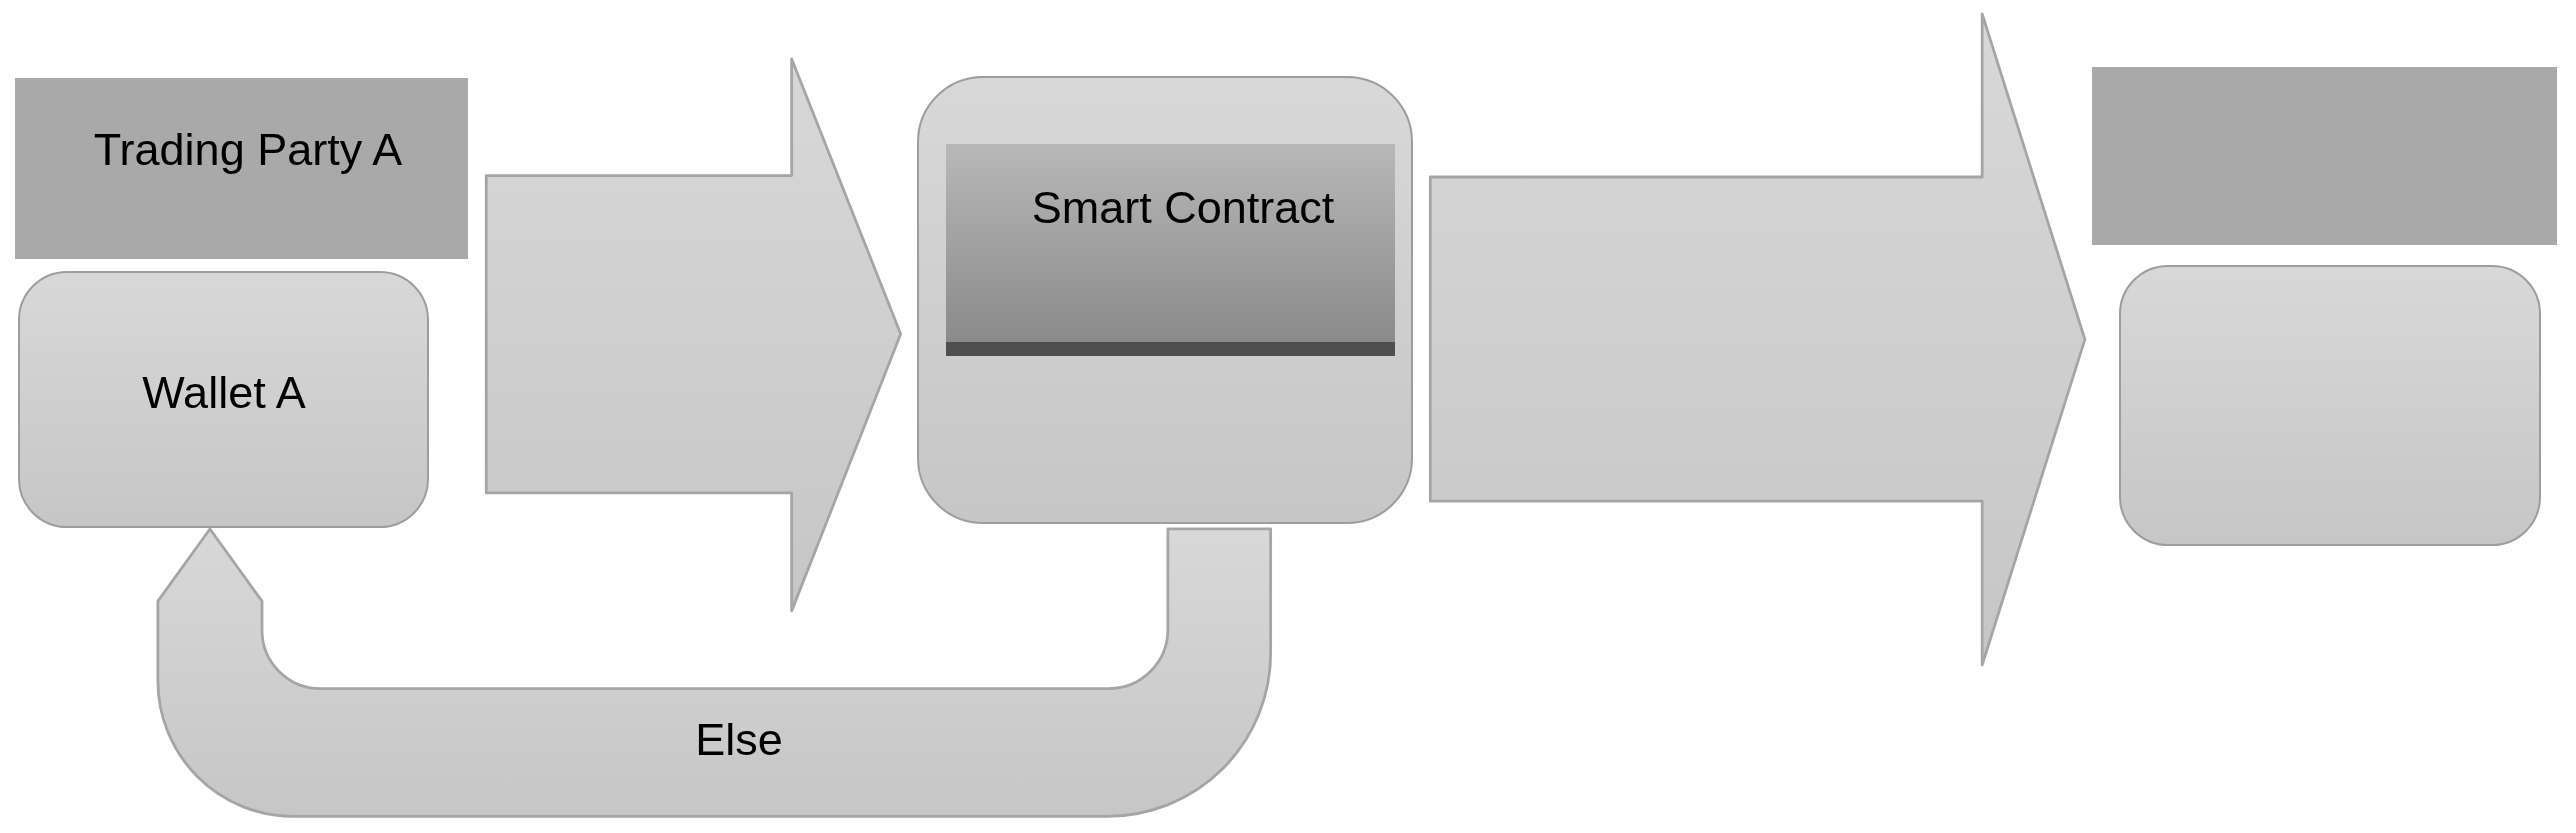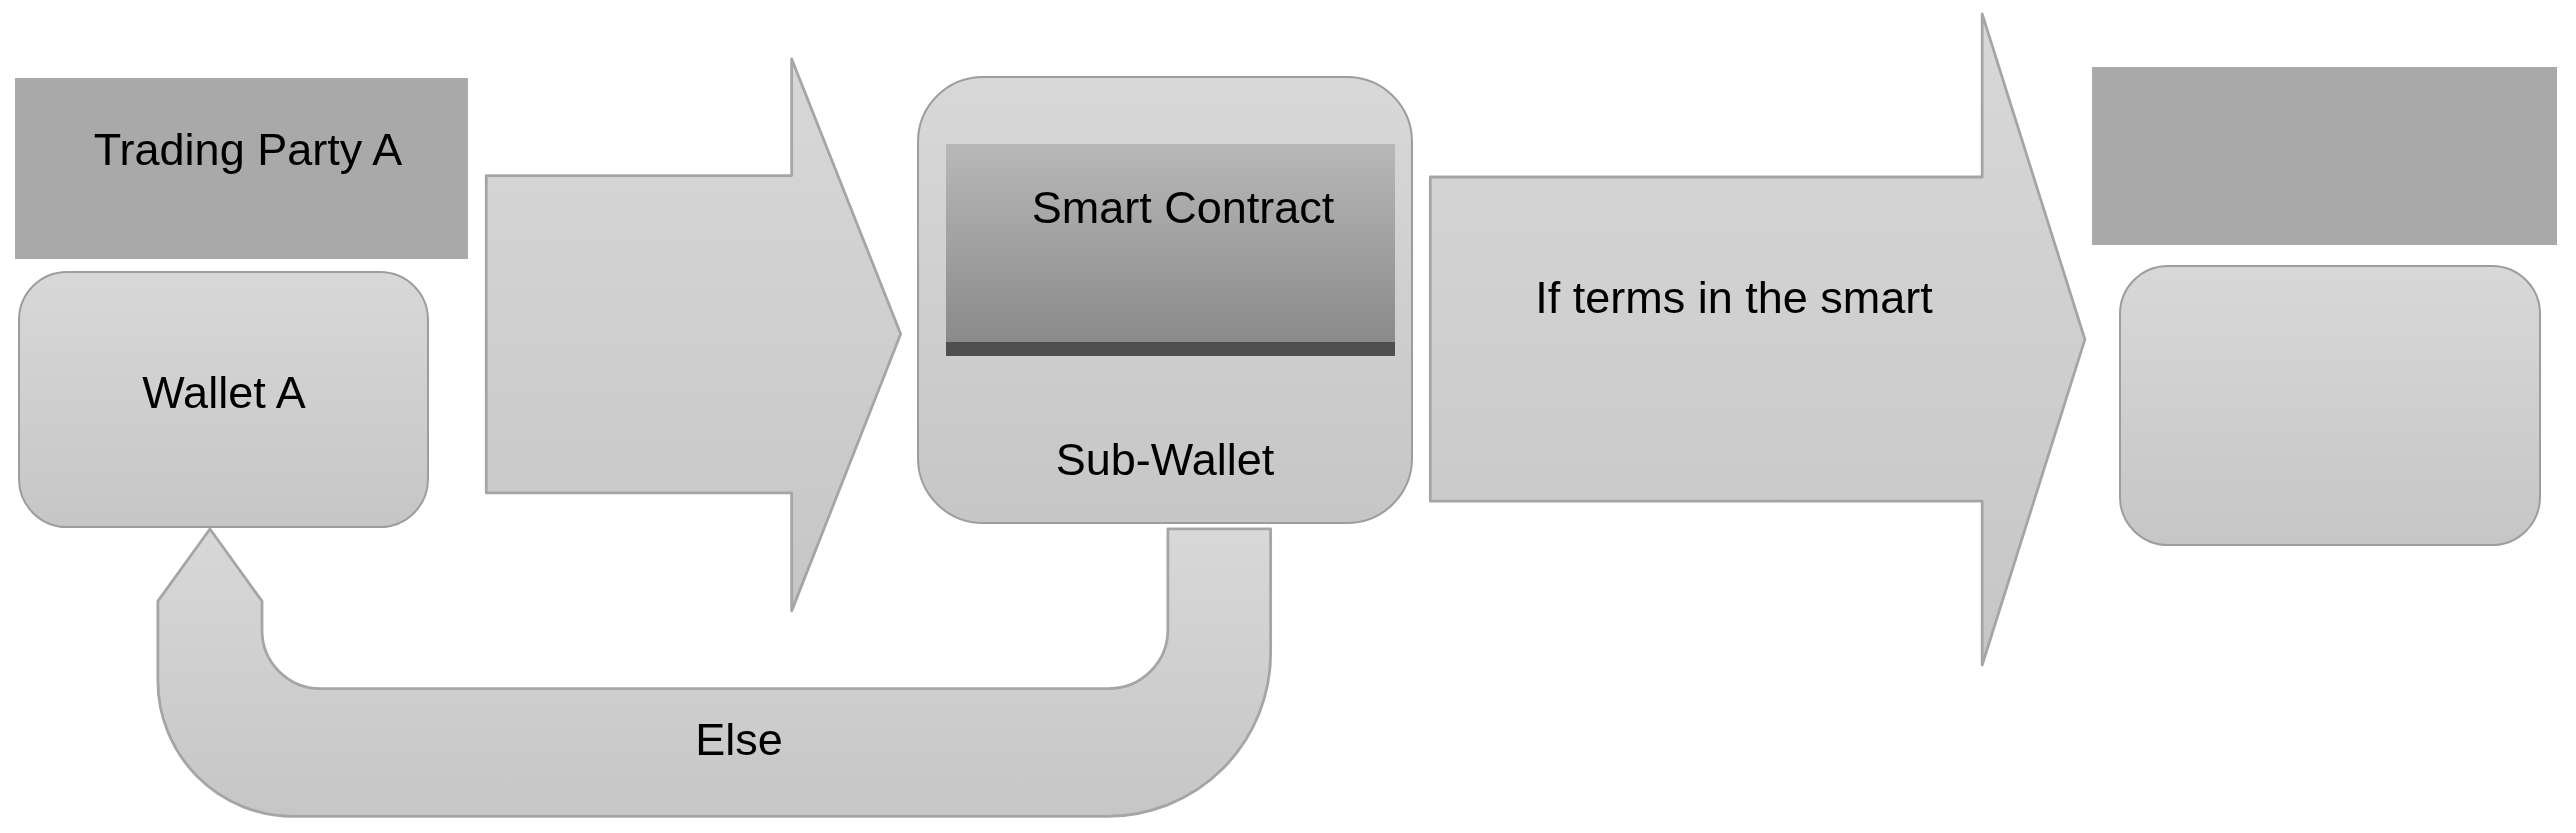--- a/index.html
+++ b/index.html
@@ -108,24 +108,22 @@
 
   <div class="node light" style="left:2119px; top:265px; width:422px; height:281px; border-radius:49px;"></div>
 
   <div class="label" style="left:228px; top:150px;margin-left:20px;">Trading Party A</div>
 
   <div class="label" style="left:224px; top:393px;">Wallet A</div>
 
 
   <div class="label" style="left:1171px; top:208px;margin-left:12px;">Smart Contract</div>
 
-  <div class="label" style="left:1165px; top:460px;">Sub-Wallet</div>
 
   <div class="label two-line" style="left:1734px; top:297px;">
-    <div>If terms in the smart</div>
   </div>
 
 
 
   <div class="label" style="left:739px; top:740px;">Else</div>
 
 </div>
 
 
 </body></html>

